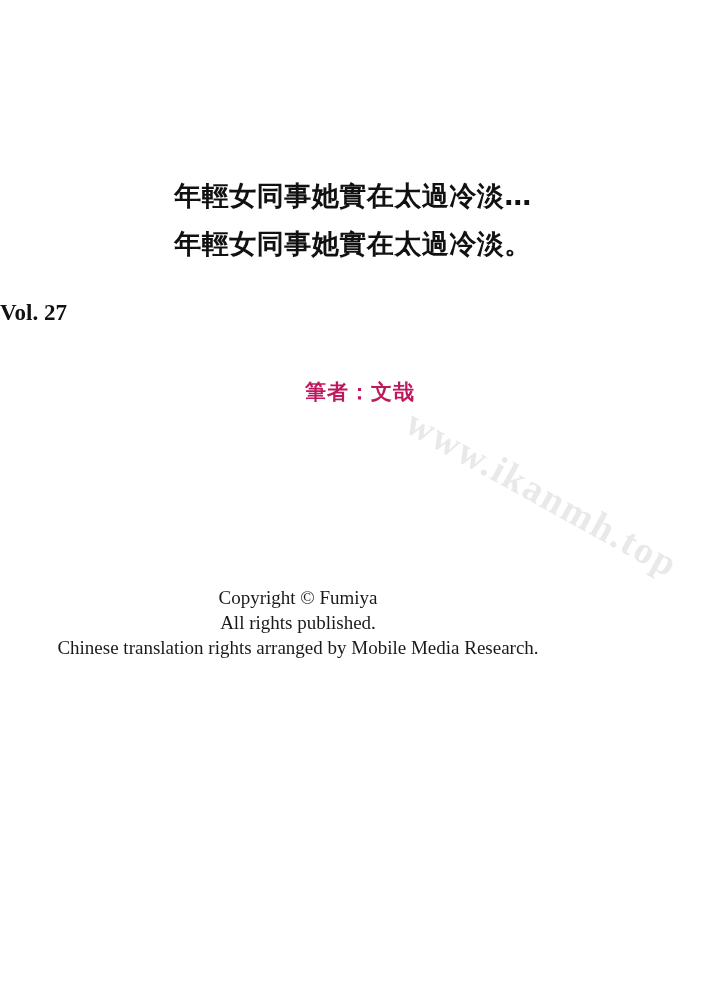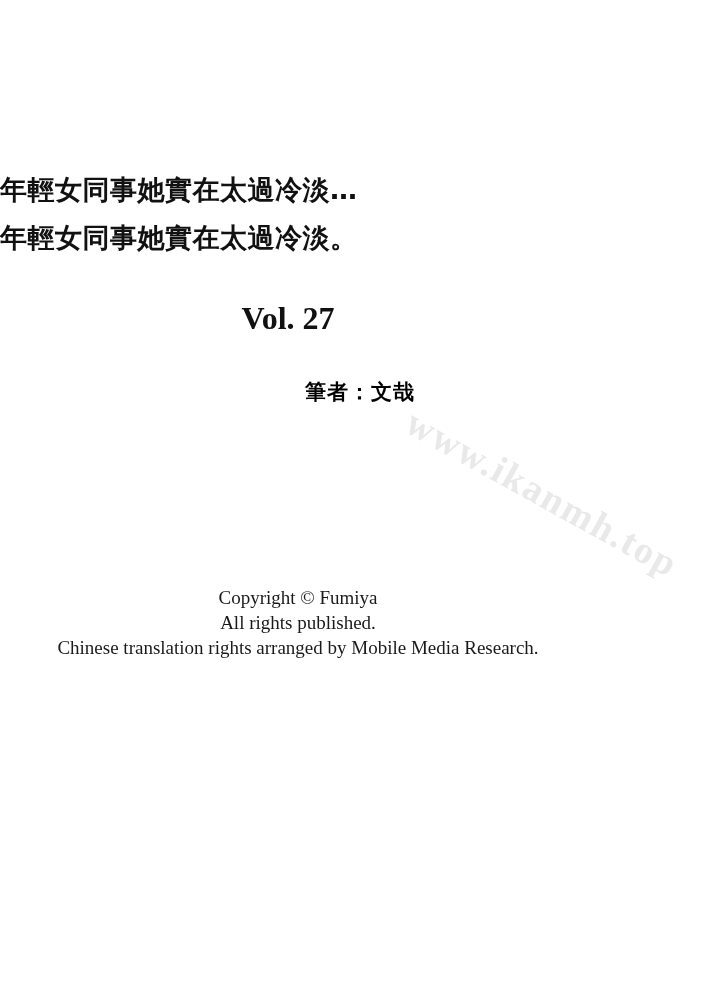--- a/index.html
+++ b/index.html
@@ -16,55 +16,55 @@
     color: #1a1a1a;
   }
   .page {
     position: absolute;
     inset: 0;
     width: 720px;
     height: 1002px;
   }
   .title-block {
     position: absolute;
-    top: 166px;
+    top: 172px;
     left: 0;
     width: 706px;
+    text-align: center;
   }
   .title-line {
     font-family: "DejaVu Sans", "Liberation Sans", sans-serif;
     font-weight: bold;
     font-size: 27px;
     line-height: 48px;
     letter-spacing: 0.5px;
     color: #111111;
     white-space: nowrap;
   }
   .volume {
     position: absolute;
     top: 300px;
     left: 0;
     width: 576px;
-    text-align: center;
     font-family: "Liberation Serif", serif;
     font-weight: bold;
-    font-size: 32px;
+    font-size: 23px;
     color: #111111;
   }
   .author {
     position: absolute;
     top: 378px;
     left: 0;
     width: 720px;
     text-align: center;
     font-family: "DejaVu Sans", "Liberation Sans", sans-serif;
     font-weight: bold;
     font-size: 21px;
     letter-spacing: 1px;
-    color: #000000;
+    color: #be185d;
   }
   .copyright {
     position: absolute;
     top: 585px;
     left: 0;
     width: 596px;
     text-align: center;
     font-family: "Liberation Serif", serif;
     font-size: 19px;
     line-height: 25px;

